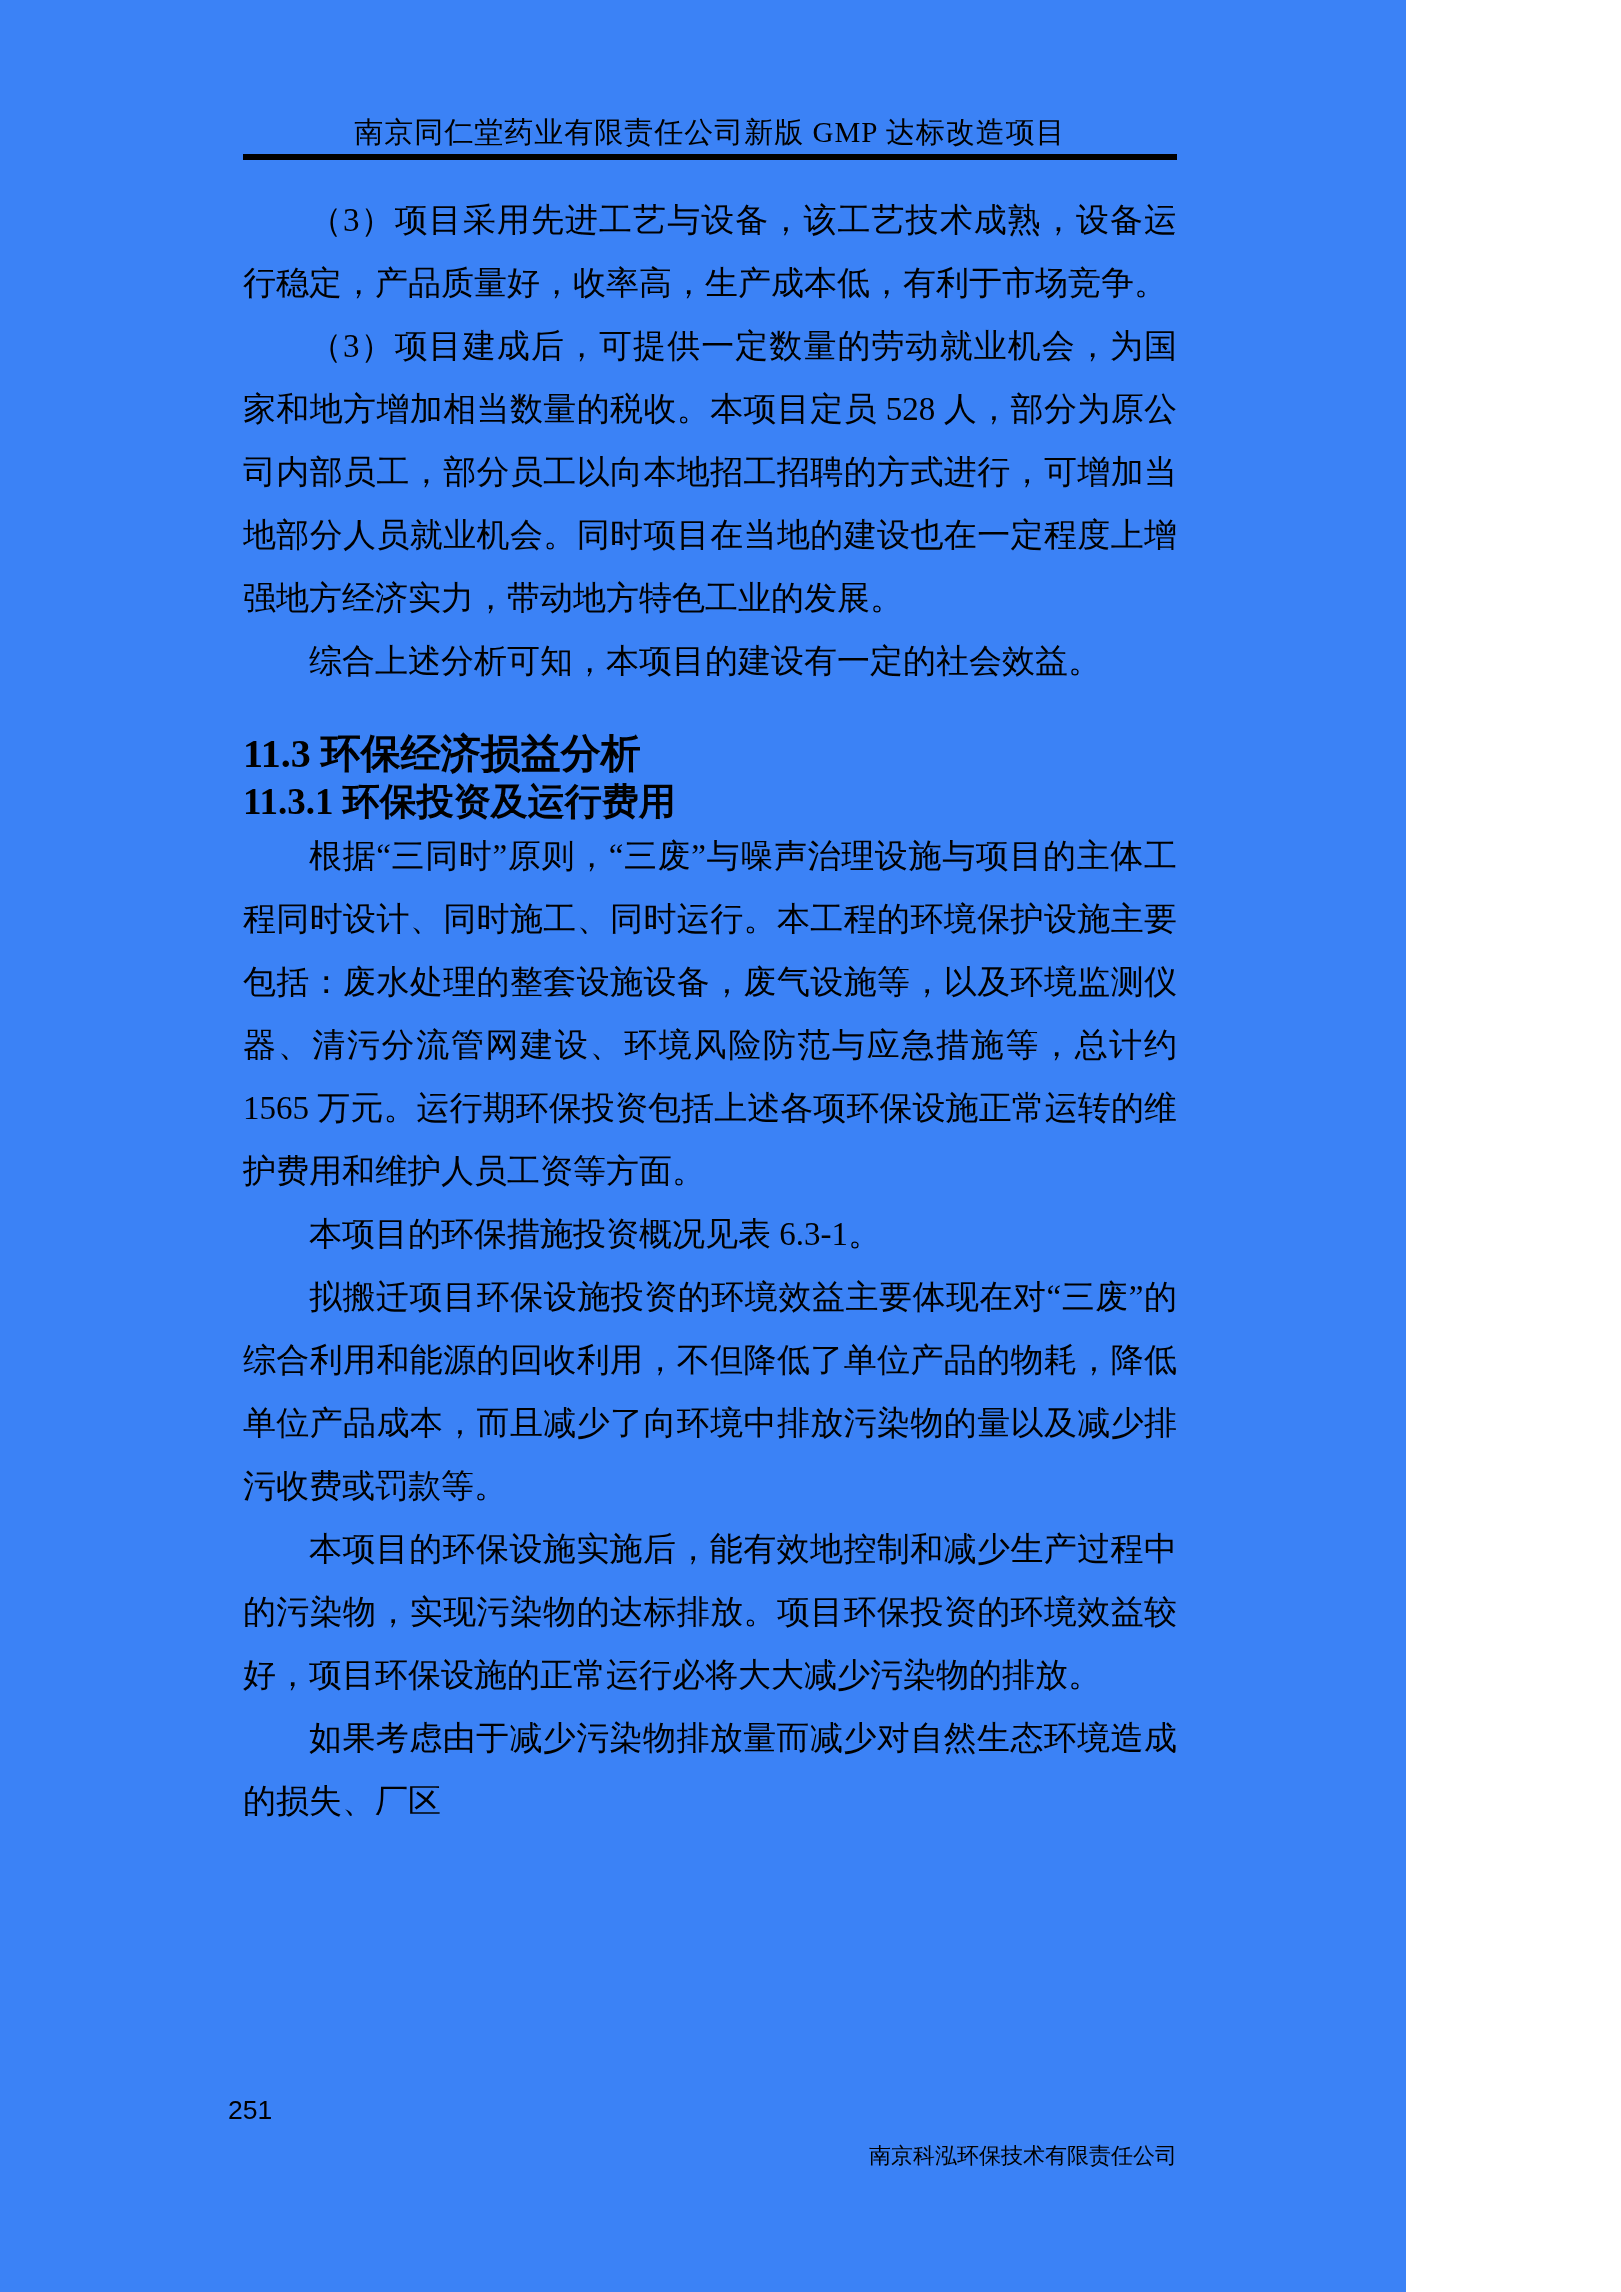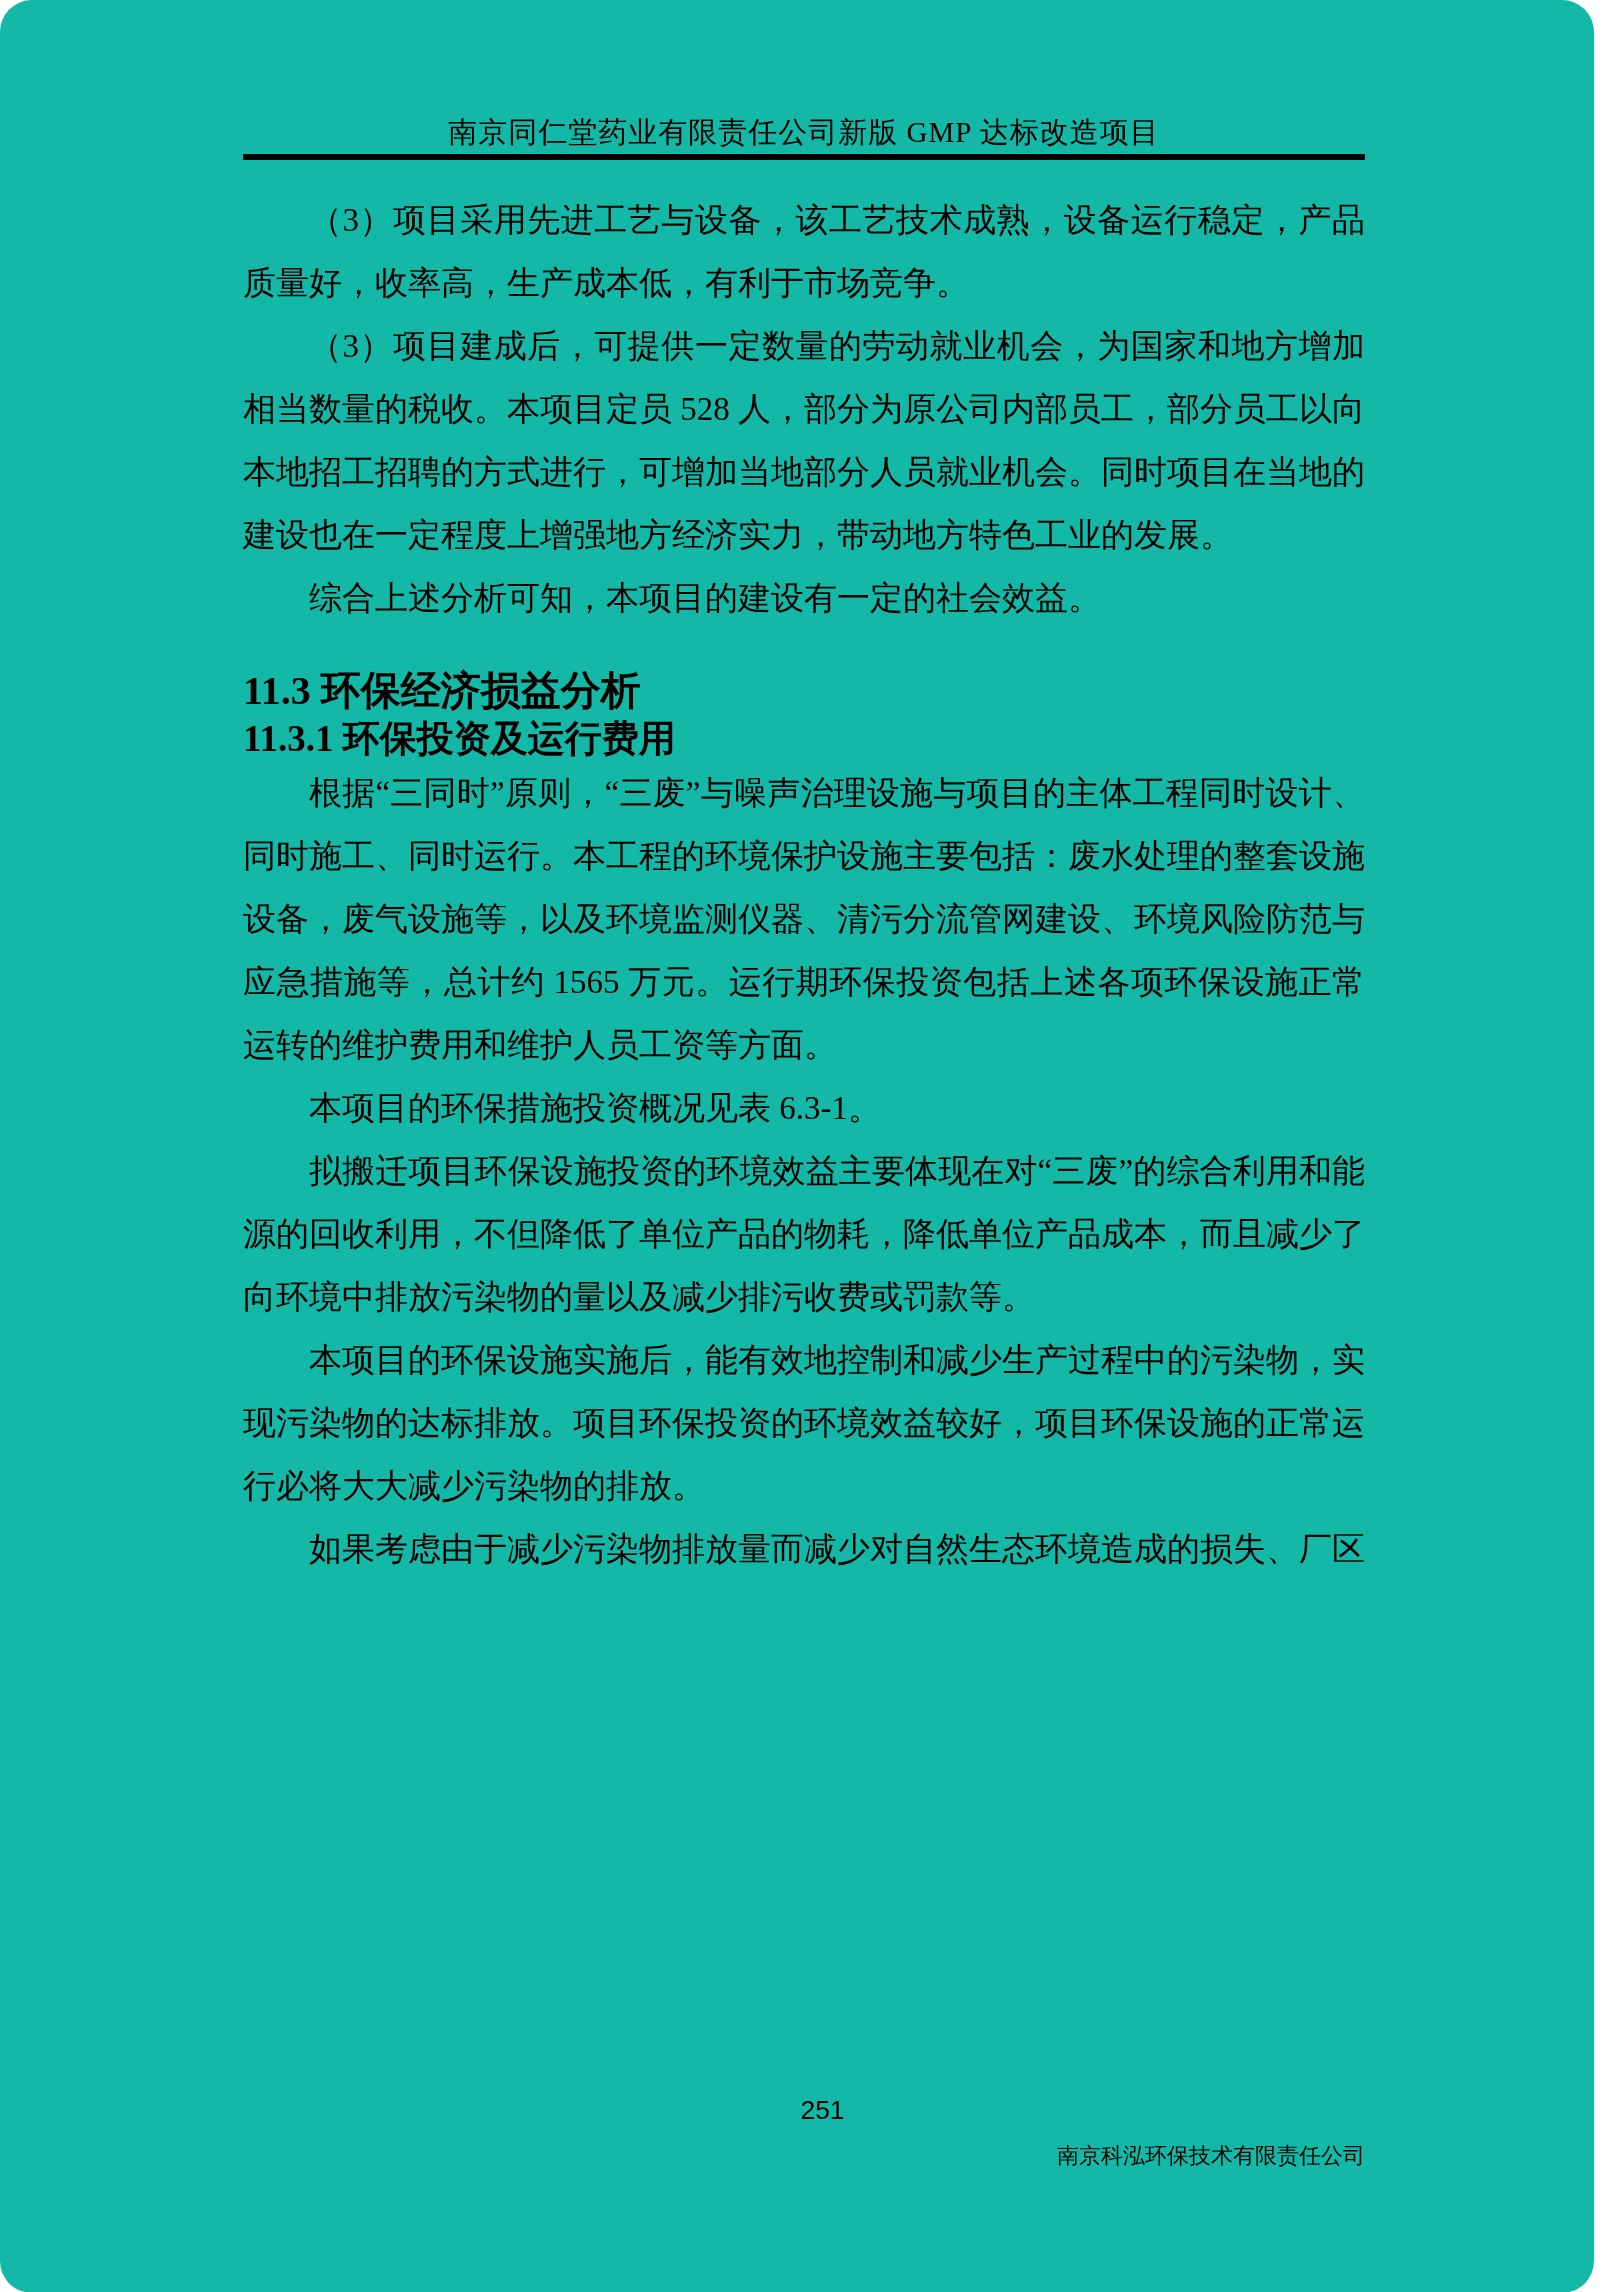--- a/index.html
+++ b/index.html
@@ -2,27 +2,26 @@
 <html><head>
 <meta charset="utf-8">
 <style>
   html, body {
     margin: 0;
     padding: 0;
     background: #ffffff;
   }
   .page {
     position: relative;
-    width: 1594px;
+    width: 1406px;
     height: 2293px;
-    background: #14b8a6;
+    background: #3b82f6;
     color: #000000;
     font-family: "Liberation Serif", "DejaVu Serif", serif;
     overflow: hidden;
-    border-radius: 32px;
   }
   .page-inner {
     padding-left: 243px;
     padding-right: 229px;
   }
   
   .doc-header {
     padding-top: 116px;
   }
   .doc-header-title {
@@ -63,23 +62,22 @@
     font-size: 37px;
     line-height: 47px;
   }
   .h-11-3-1 { margin-top: 43px; margin-bottom: 29px; }
   .h-11-3-2 { margin-top: 39px; margin-bottom: 21.6px; }
   .h-11-3-3 { margin-top: 37px; margin-bottom: 17.6px; }
   
   .page-number {
     position: absolute;
     top: 2096px;
-    left: 248px;
+    left: 228px;
     width: 1149px;
-    text-align: center;
     font-family: "Liberation Sans", "DejaVu Sans", sans-serif;
     font-size: 26.5px;
     line-height: 29px;
   }
   .footer-company {
     position: absolute;
     top: 2139px;
     right: 229px;
     font-size: 22px;
     line-height: 33px;

